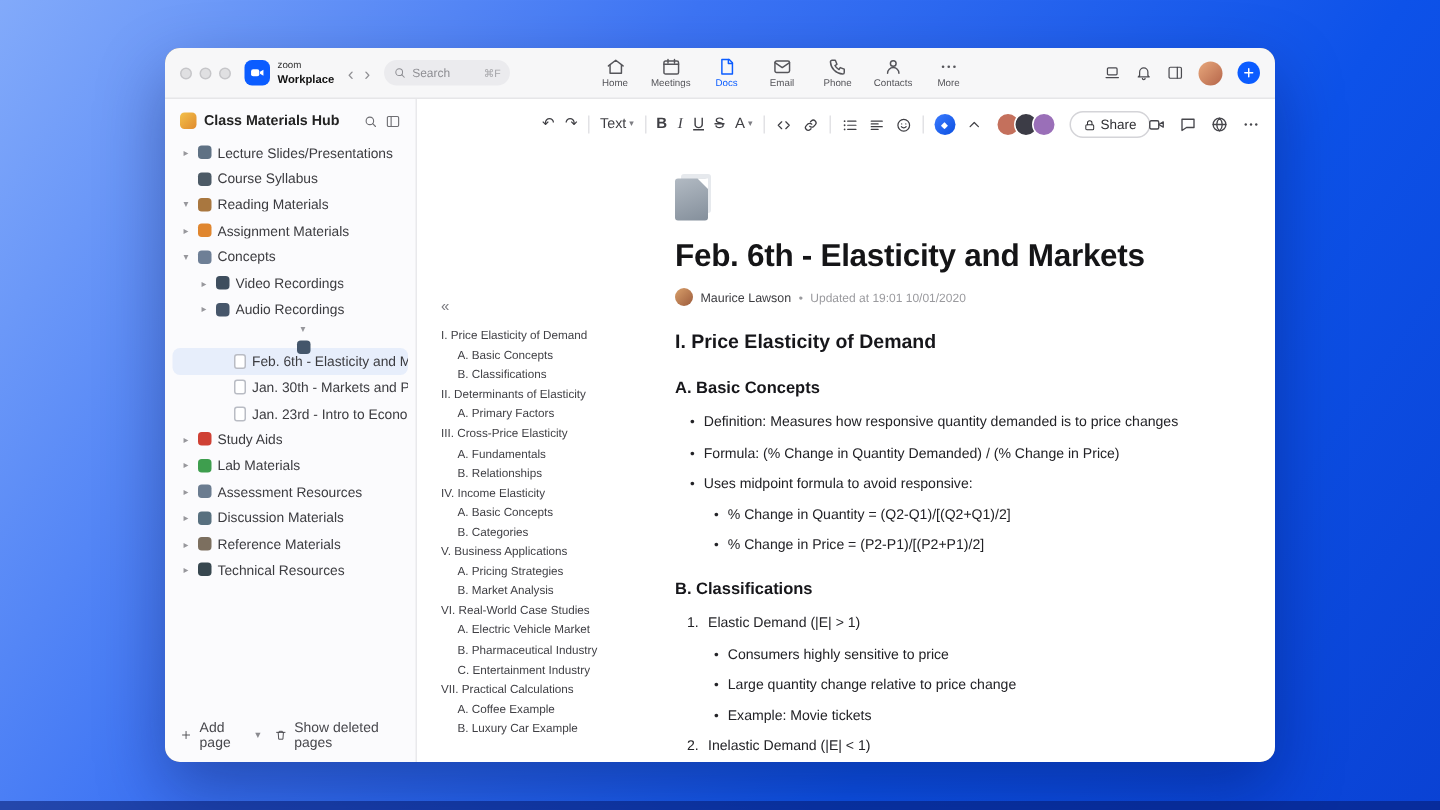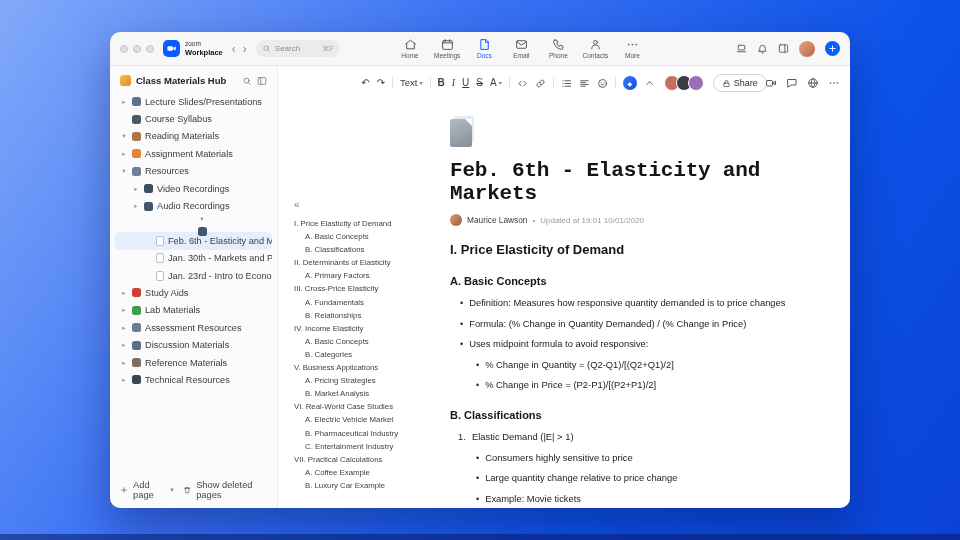--- a/index.html
+++ b/index.html
@@ -92,21 +92,21 @@
   .ol-item.lvl1{padding-left:11px;}
 
   
   .doc{margin-left:172px;width:392px;padding-top:20px;}
   .doc-ic{width:26px;height:31px;position:relative;margin-bottom:12px;}
   .doc-ic .back{position:absolute;left:4px;top:0;width:20px;height:26px;background:#e6e9ed;border-radius:2px;}
   .doc-ic .front{position:absolute;left:0;top:3px;width:22px;height:28px;border-radius:2px;
     background:linear-gradient(160deg,#b2bac3,#848f9b);}
   .doc-ic .front::after{content:"";position:absolute;right:0;top:0;border-style:solid;
     border-width:0 7px 7px 0;border-color:transparent #fff transparent transparent;}
-  .doc-title{font-size:21px;font-weight:800;color:#151517;letter-spacing:-.2px;margin:0 0 9px;font-family:Liberation Mono, monospace;}
+  .doc-title{font-size:21px;font-weight:800;color:#151517;letter-spacing:-.2px;margin:0 0 9px;}
   .doc-meta{display:flex;align-items:center;gap:5px;margin:0 0 14px;}
   .meta-av{width:12px;height:12px;border-radius:50%;background:linear-gradient(135deg,#d9a06b,#9c5b3c);}
   .meta-name{font-size:8.3px;color:#3c3c40;}
   .meta-dot,.meta-upd{font-size:8px;color:#9a9a9e;}
   #doc-blocks .h2{font-size:13px;font-weight:800;color:#16161a;margin:16px 0 12px;}
   #doc-blocks .h3{font-size:11px;font-weight:800;color:#16161a;margin:18px 0 10px;}
   #doc-blocks .li1,#doc-blocks .li2,#doc-blocks .num{display:flex;gap:6px;font-size:9.4px;
     color:#222226;margin:8.5px 0;line-height:12px;}
   #doc-blocks .li1{padding-left:10px;}
   #doc-blocks .li2{padding-left:26px;}
@@ -262,21 +262,21 @@
             <span class="lbl">Reading Materials</span>
           </div>
           <div class="tree-row" style="padding-left: 5px;">
             <span class="chev">▸</span>
             <span class="sq" style="background: rgb(224, 134, 47);"></span>
             <span class="lbl">Assignment Materials</span>
           </div>
           <div class="tree-row" style="padding-left: 5px;">
             <span class="chev">▾</span>
             <span class="sq" style="background: rgb(110, 127, 150);"></span>
-            <span class="lbl">Resources</span>
+            <span class="lbl">Concepts</span>
           </div>
           <div class="tree-row" style="padding-left: 17px;">
             <span class="chev">▸</span>
             <span class="sq" style="background: rgb(62, 78, 94);"></span>
             <span class="lbl">Video Recordings</span>
           </div>
           <div class="tree-row" style="padding-left: 17px;">
             <span class="chev">▸</span>
             <span class="sq" style="background: rgb(70, 86, 106);"></span>
             <span class="lbl">Audio Recordings</span>

